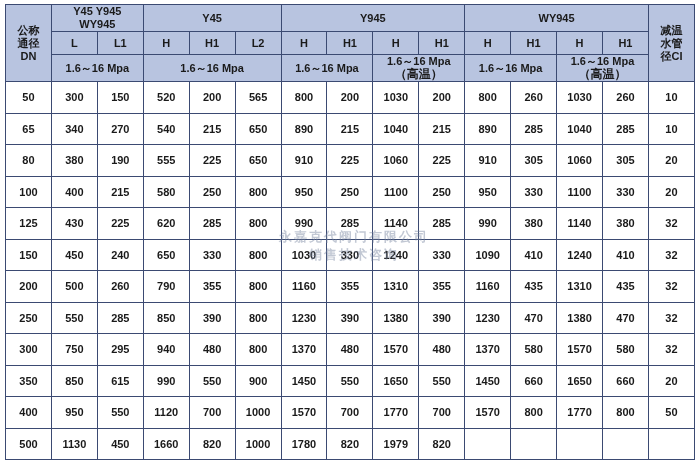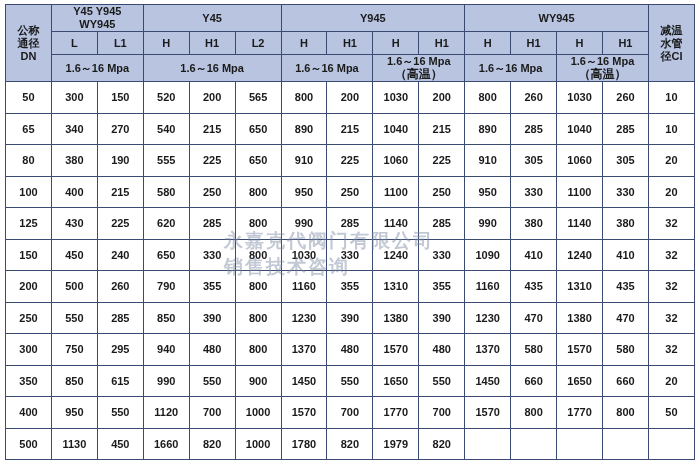--- a/index.html
+++ b/index.html
@@ -68,23 +68,23 @@
   }
   .small-note {
     font-size: 12px;
     display: block;
   }
   .watermark {
     position: absolute;
     left: 224px;
     top: 228px;
     width: 260px;
-    text-align: left;
+    text-align: center;
     color: rgba(120, 132, 160, 0.45);
-    font-size: 19px;
+    font-size: 13px;
     font-weight: bold;
     letter-spacing: 2px;
     line-height: 1.35;
     pointer-events: none;
     user-select: none;
     font-family: "Liberation Sans", sans-serif;
   }
 </style>
 </head>
 <body>

